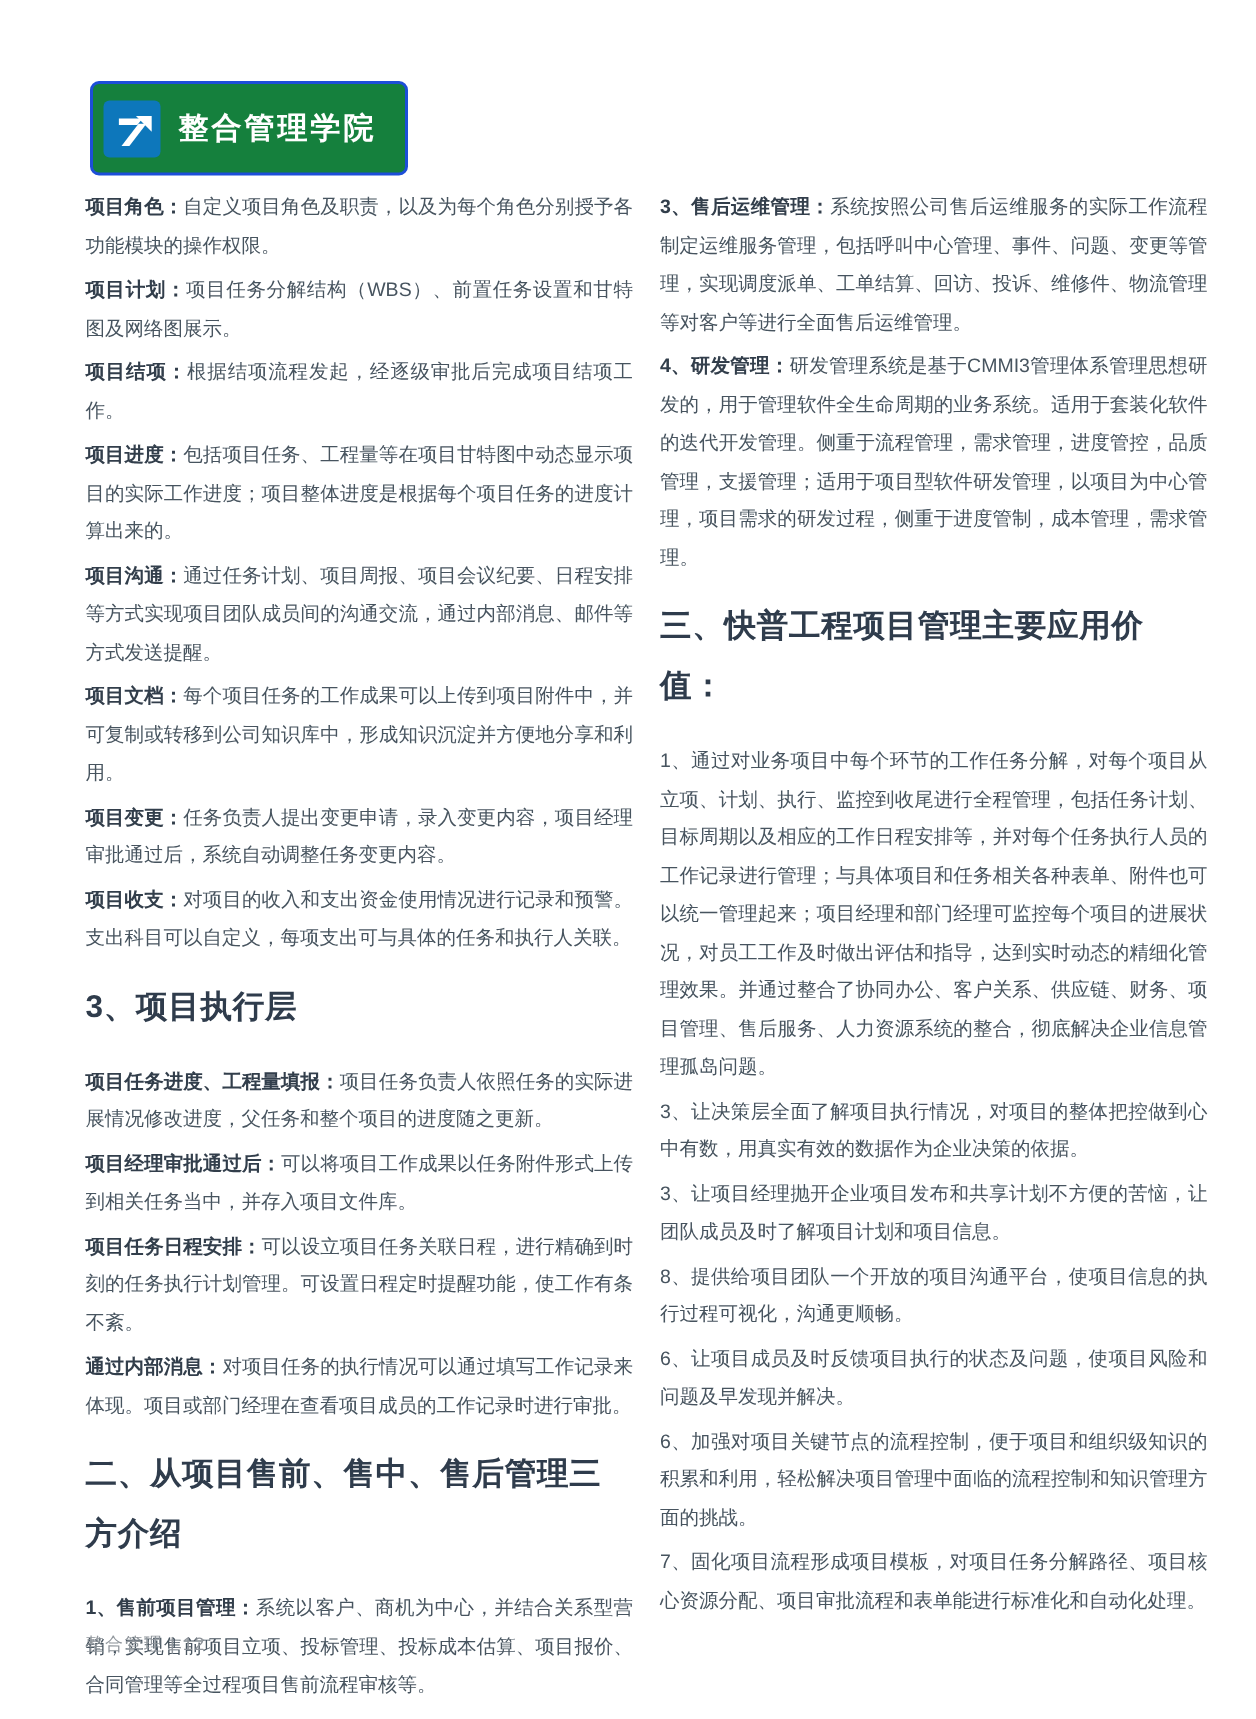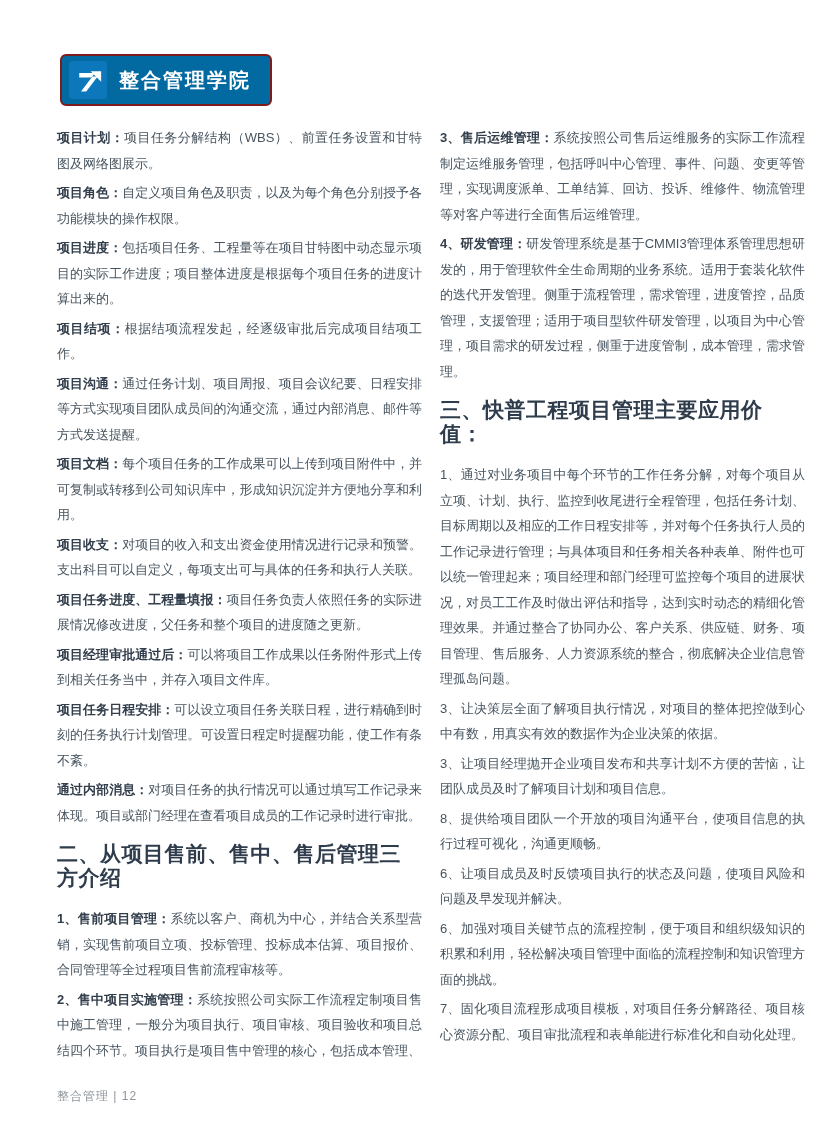--- a/index.html
+++ b/index.html
@@ -7,24 +7,24 @@
   .page {
     position:relative;
     width:837px; height:1146px;
     background:#ffffff;
     overflow:hidden;
     font-family:"Liberation Sans", sans-serif;
   }
   
   .banner {
     position:absolute; left:60px; top:54px;
-    height:52px; min-width:212px;
+    height:63px; min-width:212px;
     display:inline-flex; align-items:center;
-    background:#0369a1;
-    border:2px solid #7f1d1d;
+    background:#15803d;
+    border:2px solid #1d4ed8;
     border-radius:6px;
     padding:0 16px 0 7px;
   }
   .banner-icon {
     width:38px; height:38px;
     background:#0d77bb;
     border-radius:4px;
     display:flex; align-items:center; justify-content:center;
     margin-right:12px;
   }
@@ -42,21 +42,21 @@
   .para {
     font-size:13px; line-height:25.5px;
     color:#47545f;
     text-align:justify;
     margin:0 0 4px 0;
   }
   .para strong {
     color:#323e4b; font-weight:bold;
   }
   .sec-heading {
-    font-size:21px; line-height:24px;
+    font-size:21px; line-height:40px;
     font-weight:bold; color:#2f3c4c;
     letter-spacing:0.5px;
     margin:14px 0 16px 0;
   }
   
   .footer {
     position:absolute; left:57px; top:1088px;
     font-size:12px; color:#8f959b; letter-spacing:1px;text-align:center;
   }
 </style>
@@ -70,27 +70,29 @@
       <svg width="28" height="28" viewBox="0 0 32 32" aria-hidden="true">
         <polygon points="6,8 24,8 20,13 6,13" fill="#ffffff"></polygon>
         <polygon points="8,29 14,29 27,12 21,12" fill="#ffffff"></polygon>
         <polygon points="19,6 31,6 31,18" fill="#ffffff"></polygon>
       </svg>
     </div>
     <div class="banner-text">整合管理学院</div>
   </div>
 
   <section class="col col-left" id="col-left">
+      <p class="para"><strong>项目角色：</strong>自定义项目角色及职责，以及为每个角色分别授予各功能模块的操作权限。</p>
       <p class="para"><strong>项目计划：</strong>项目任务分解结构（WBS）、前置任务设置和甘特图及网络图展示。</p>
-      <p class="para"><strong>项目角色：</strong>自定义项目角色及职责，以及为每个角色分别授予各功能模块的操作权限。</p>
+      <p class="para"><strong>项目结项：</strong>根据结项流程发起，经逐级审批后完成项目结项工作。</p>
       <p class="para"><strong>项目进度：</strong>包括项目任务、工程量等在项目甘特图中动态显示项目的实际工作进度；项目整体进度是根据每个项目任务的进度计算出来的。</p>
-      <p class="para"><strong>项目结项：</strong>根据结项流程发起，经逐级审批后完成项目结项工作。</p>
       <p class="para"><strong>项目沟通：</strong>通过任务计划、项目周报、项目会议纪要、日程安排等方式实现项目团队成员间的沟通交流，通过内部消息、邮件等方式发送提醒。</p>
       <p class="para"><strong>项目文档：</strong>每个项目任务的工作成果可以上传到项目附件中，并可复制或转移到公司知识库中，形成知识沉淀并方便地分享和利用。</p>
+      <p class="para"><strong>项目变更：</strong>任务负责人提出变更申请，录入变更内容，项目经理审批通过后，系统自动调整任务变更内容。</p>
       <p class="para"><strong>项目收支：</strong>对项目的收入和支出资金使用情况进行记录和预警。支出科目可以自定义，每项支出可与具体的任务和执行人关联。</p>
+      <h2 class="sec-heading">3、项目执行层</h2>
       <p class="para"><strong>项目任务进度、工程量填报：</strong>项目任务负责人依照任务的实际进展情况修改进度，父任务和整个项目的进度随之更新。</p>
       <p class="para"><strong>项目经理审批通过后：</strong>可以将项目工作成果以任务附件形式上传到相关任务当中，并存入项目文件库。</p>
       <p class="para"><strong>项目任务日程安排：</strong>可以设立项目任务关联日程，进行精确到时刻的任务执行计划管理。可设置日程定时提醒功能，使工作有条不紊。</p>
       <p class="para"><strong>通过内部消息：</strong>对项目任务的执行情况可以通过填写工作记录来体现。项目或部门经理在查看项目成员的工作记录时进行审批。</p>
       <h2 class="sec-heading">二、从项目售前、售中、售后管理三方介绍</h2>
       <p class="para"><strong>1、售前项目管理：</strong>系统以客户、商机为中心，并结合关系型营销，实现售前项目立项、投标管理、投标成本估算、项目报价、合同管理等全过程项目售前流程审核等。</p>
       <p class="para"><strong>2、售中项目实施管理：</strong>系统按照公司实际工作流程定制项目售中施工管理，一般分为项目执行、项目审核、项目验收和项目总结四个环节。项目执行是项目售中管理的核心，包括成本管理、</p>
     </section>
   <section class="col col-right" id="col-right">
       <p class="para"><strong>3、售后运维管理：</strong>系统按照公司售后运维服务的实际工作流程制定运维服务管理，包括呼叫中心管理、事件、问题、变更等管理，实现调度派单、工单结算、回访、投诉、维修件、物流管理等对客户等进行全面售后运维管理。</p>

